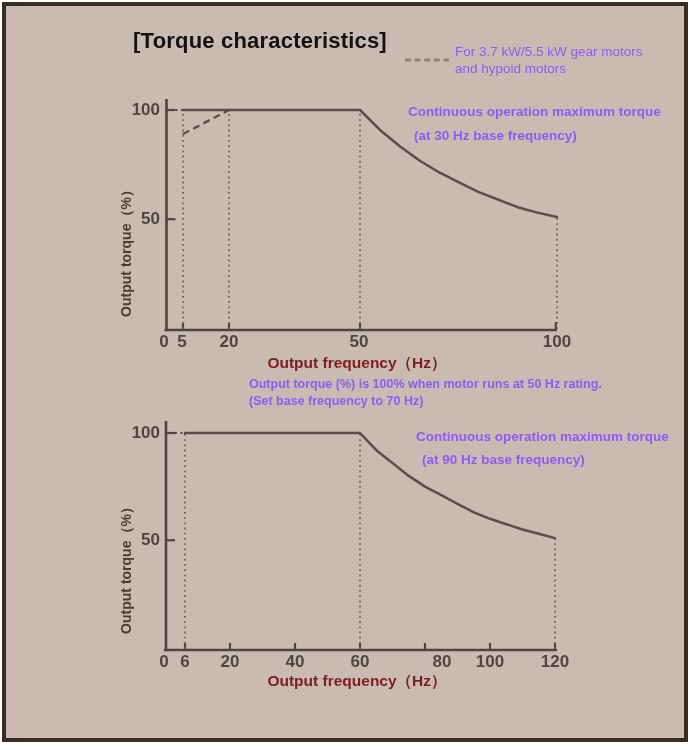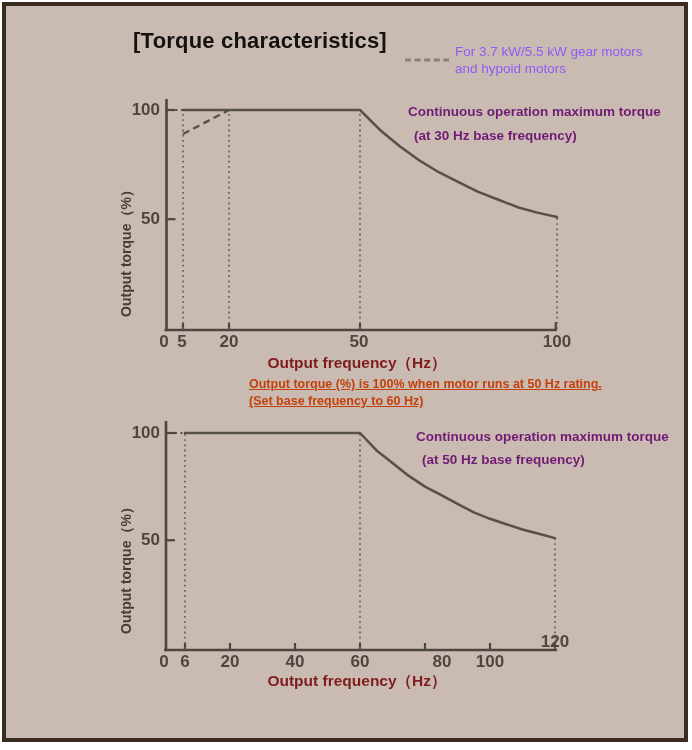--- a/index.html
+++ b/index.html
@@ -20,22 +20,22 @@
     position:absolute;left:455px;top:43px;font-size:13.5px;line-height:17px;color:#8b5cf6;
   }
   .legend-dash{position:absolute;left:404px;top:55px;}
   .xtick{position:absolute;transform:translateX(-50%);font-weight:bold;font-size:17px;color:#4e463f;}
   .ytick{position:absolute;left:118px;width:42px;text-align:right;font-weight:bold;font-size:17px;color:#4e463f;}
   .xlabel{position:absolute;transform:translateX(-50%);font-size:15.5px;font-weight:bold;color:#7f1d1d;white-space:nowrap;}
   .ylabel{
     position:absolute;transform:translate(-50%,-50%) rotate(-90deg);
     font-size:14px;font-weight:bold;color:#453c35;white-space:nowrap;
   }
-  .ann{position:absolute;font-size:13.5px;font-weight:bold;color:#701a75;white-space:nowrap;}
-  .note{position:absolute;font-size:12.5px;font-weight:bold;color:#c2410c;white-space:nowrap;text-decoration:underline;}
+  .ann{position:absolute;font-size:13.5px;font-weight:bold;color:#8b5cf6;white-space:nowrap;}
+  .note{position:absolute;font-size:12.5px;font-weight:bold;color:#8b5cf6;white-space:nowrap;}
   
   .ax{stroke:#4c4540;stroke-width:2.6;fill:none;}
   .ax2{stroke:#4c4540;stroke-width:2.2;fill:none;}
   .dot{stroke:#645c54;stroke-width:1.6;stroke-dasharray:1.8 3.4;fill:none;}
   .lead{stroke:#57504a;stroke-width:2;stroke-dasharray:2 3.5;fill:none;}
   .curve{stroke:#57504a;stroke-width:2.5;fill:none;stroke-linejoin:round;stroke-linecap:round;}
   .gdash{stroke:#57504a;stroke-width:2.3;fill:none;stroke-dasharray:7 4.5;}
 </style>
 </head>
 <body>
@@ -92,29 +92,29 @@
   <span class="xtick" style="left:164px;top:332px;">0</span>
   <span class="xtick" style="left:182px;top:332px;">5</span>
   <span class="xtick" style="left:229px;top:332px;">20</span>
   <span class="xtick" style="left:359px;top:332px;">50</span>
   <span class="xtick" style="left:557px;top:332px;">100</span>
   <span class="ylabel" style="left:127px;top:250px;">Output torque（%）</span>
   <span class="xlabel" style="left:357px;top:353px;">Output frequency（Hz）</span>
   <span class="ann" style="left:408px;top:104px;">Continuous operation maximum torque</span>
   <span class="ann" style="left:414px;top:128px;">(at 30 Hz base frequency)</span>
   <span class="note" style="left:249px;top:377px;">Output torque (%) is 100% when motor runs at 50 Hz rating.</span>
-  <span class="note" style="left:249px;top:394px;">(Set base frequency to 60 Hz)</span>
+  <span class="note" style="left:249px;top:394px;">(Set base frequency to 70 Hz)</span>
 
   <span class="ytick" style="top:423px;">100</span>
   <span class="ytick" style="top:530px;">50</span>
   <span class="xtick" style="left:164px;top:652px;">0</span>
   <span class="xtick" style="left:185px;top:652px;">6</span>
   <span class="xtick" style="left:230px;top:652px;">20</span>
   <span class="xtick" style="left:295px;top:652px;">40</span>
   <span class="xtick" style="left:360px;top:652px;">60</span>
   <span class="xtick" style="left:425px;top:652px;padding-left:34px;">80</span>
   <span class="xtick" style="left:490px;top:652px;">100</span>
-  <span class="xtick" style="left:555px;top:632px;">120</span>
+  <span class="xtick" style="left:555px;top:652px;">120</span>
   <span class="ylabel" style="left:127px;top:567px;">Output torque（%）</span>
   <span class="xlabel" style="left:357px;top:671px;">Output frequency（Hz）</span>
   <span class="ann" style="left:416px;top:429px;">Continuous operation maximum torque</span>
-  <span class="ann" style="left:422px;top:452px;">(at 50 Hz base frequency)</span>
+  <span class="ann" style="left:422px;top:452px;">(at 90 Hz base frequency)</span>
 </div>
 
 </body></html>

